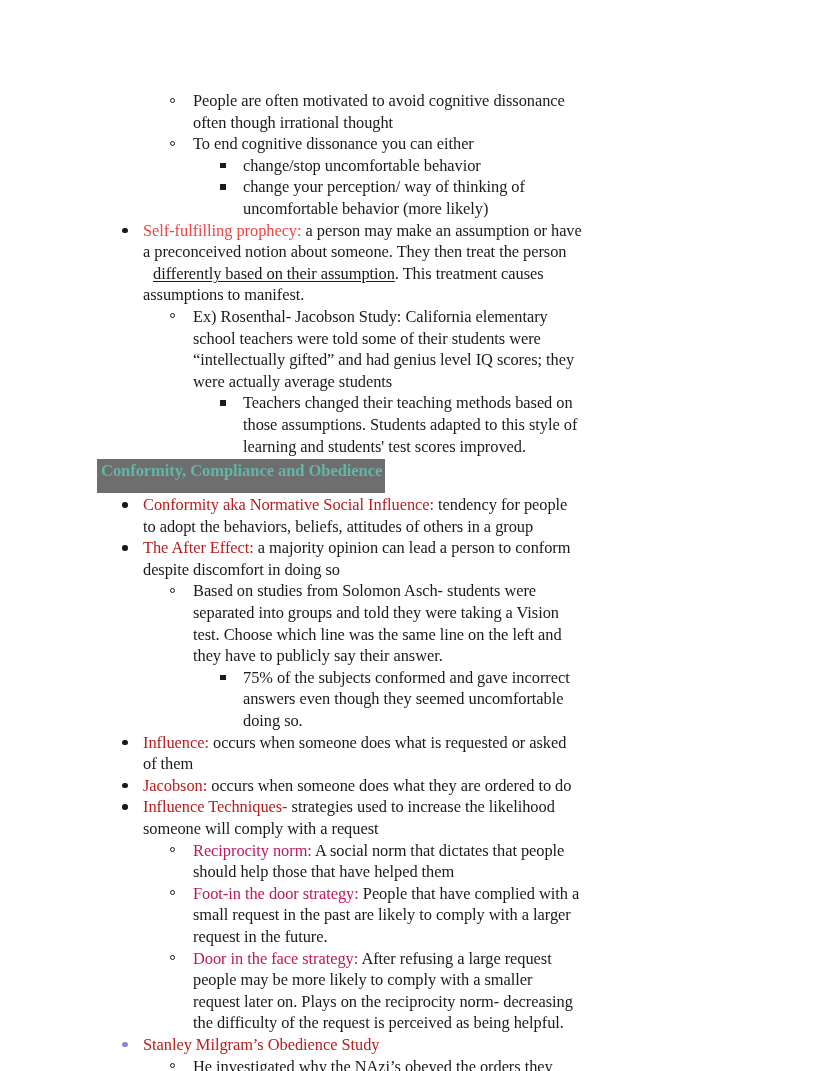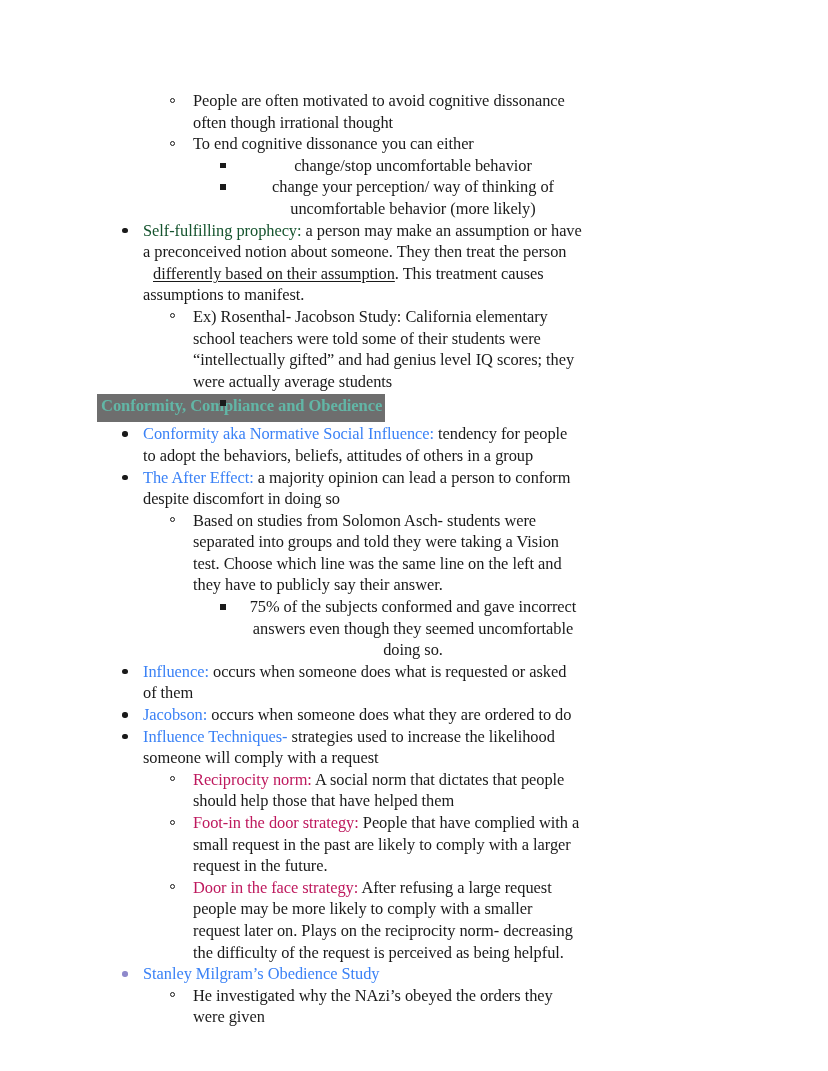--- a/index.html
+++ b/index.html
@@ -72,46 +72,45 @@
     height: 5px;
     border-radius: 50%;
     border: 1.2px solid #1a1a1a;
     background: transparent;
     box-sizing: border-box;
   }
 
   
   .lvl3 > li.item {
     padding-left: 50px;
-    text-align: center;
   }
   .lvl3 > li.item > .bullet {
     position: absolute;
     left: 27px;
     top: 8px;
     width: 5.5px;
     height: 5.5px;
     background: #1a1a1a;
     border-radius: 0;
   }
 
-  .term-red    { color: #14532d; }
-  .term-purple { color: #3b82f6; }
+  .term-red    { color: #ef4444; }
+  .term-purple { color: #b91c1c; }
   .term-purple-dim { color: #be185d; }
 
   .underline { text-decoration: underline; text-underline-offset: 2px; margin-left: 10px; }
 
   .section-heading {
     display: inline-block;
     background: #6e6e6e;
     color: #62b6a6;
     font-weight: bold;
     font-size: 16.6px;
     line-height: 21px;
-    padding: 1px 3px 6px 4px;
+    padding: 1px 3px 12px 4px;
     margin: 2px 0 1px 97px;
     letter-spacing: -0.1px;
     white-space: nowrap;
   }
 </style>
 </head>
 <body>
 
 <div class="page">
   <div class="doc-body">
@@ -144,20 +143,21 @@
         <span class="bullet"></span>
         <span class="term-red">Self-fulfilling prophecy:</span><span> a person may make an assumption or have a preconceived notion about someone. They then treat the person </span><span class="underline">differently based on their assumption</span><span>. This treatment causes assumptions to manifest.</span>
 
         <ul class="lvl lvl2">
           <li class="item">
             <span class="bullet"></span>
             <span>Ex) Rosenthal- Jacobson Study: California elementary school teachers were told some of their students were “intellectually gifted” and had genius level IQ scores; they were actually average students</span>
             <ul class="lvl lvl3">
               <li class="item">
                 <span class="bullet"></span>
+                <span>Teachers changed their teaching methods based on those assumptions. Students adapted to this style of learning and students' test scores improved.</span>
               </li>
             </ul>
           </li>
         </ul>
       </li>
     </ul>
 
     
     <div class="section-heading">Conformity, Compliance and Obedience</div>
 

